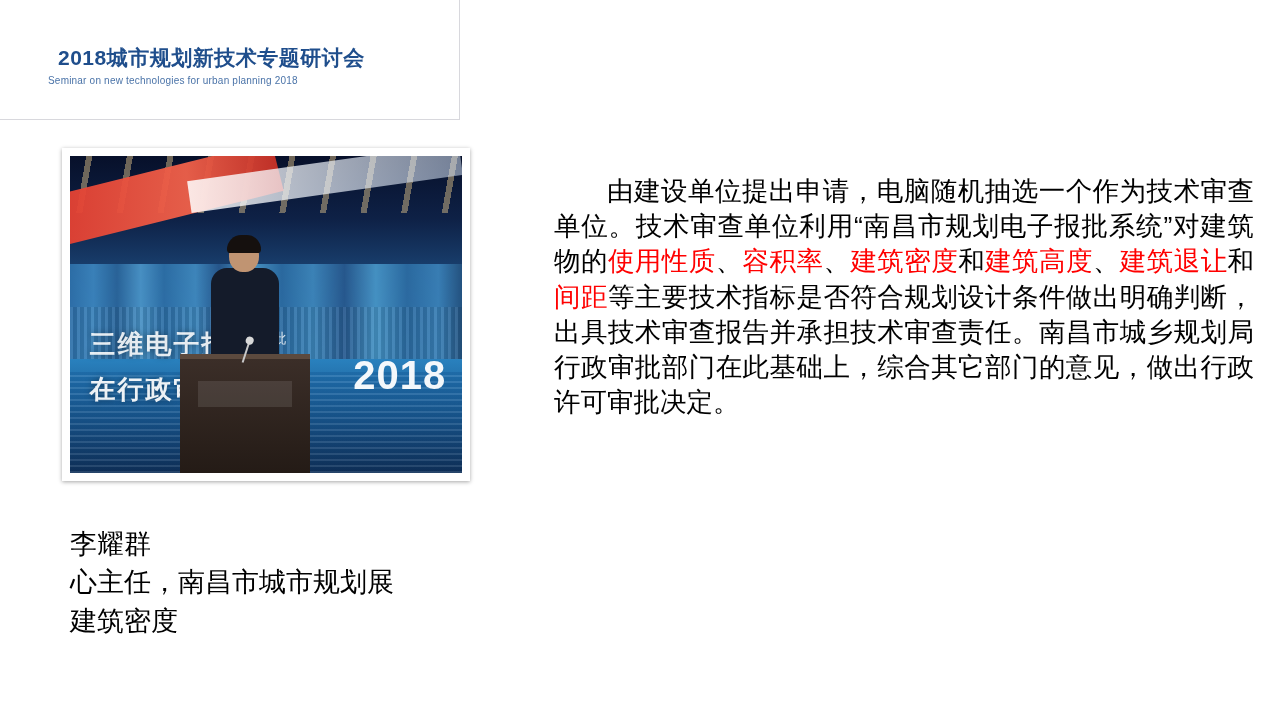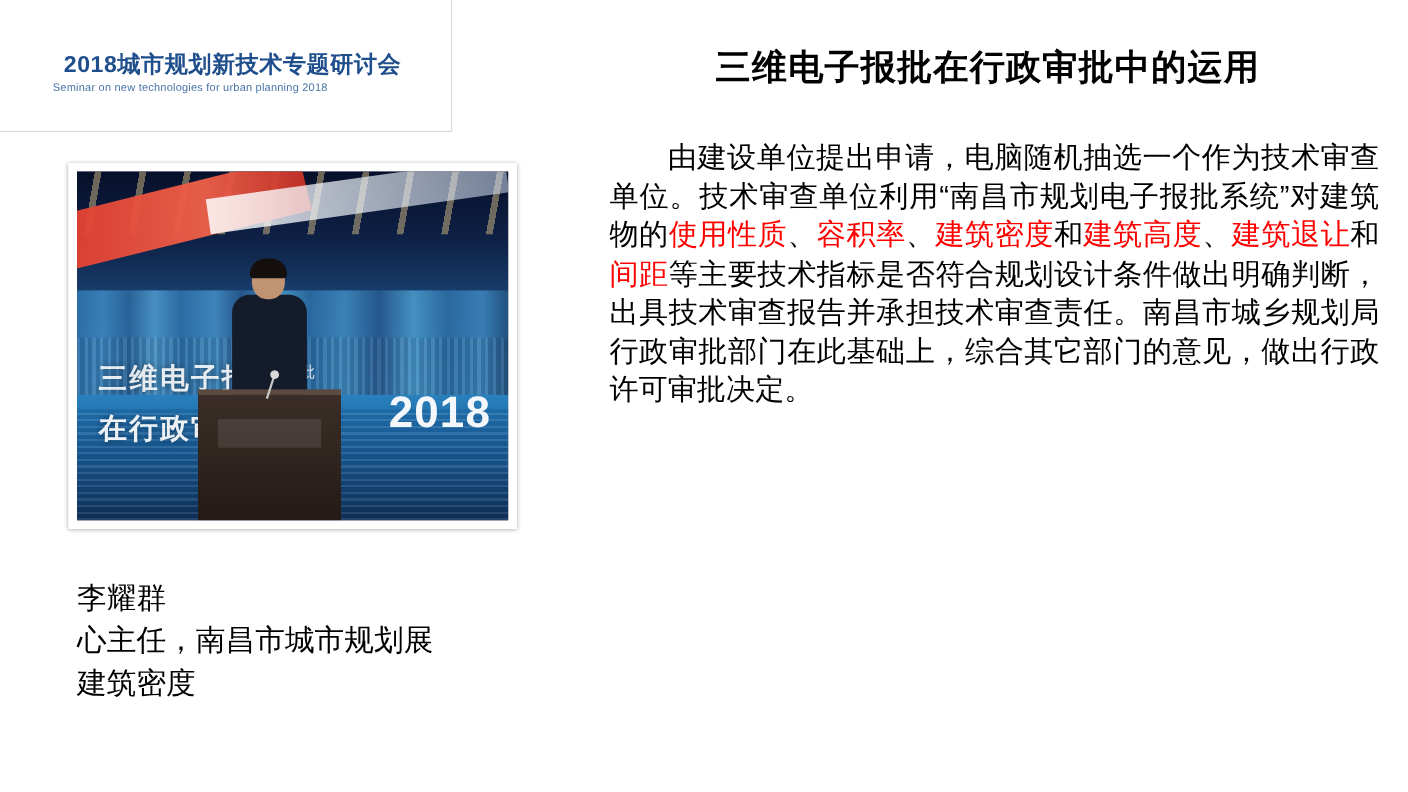--- a/index.html
+++ b/index.html
@@ -22,21 +22,21 @@
     top: 0;
     width: 540px;
     height: 720px;
   }
 
   
   .logo-block {
     position: absolute;
     left: 0;
     top: 0;
-    width: 411px;
+    width: 460px;
     height: 120px;
     border-right: 1px solid #d8d8dd;
     border-bottom: 1px solid #d8d8dd;
     box-sizing: border-box;
     background: #ffffff;
   }
   .logo-title {
     position: absolute;
     left: 58px;
     top: 44px;
@@ -302,21 +302,21 @@
     top: 126px;
     width: 700px;
     font-size: 26.5px;
     line-height: 1.33;
     color: #000000;
     text-align: justify;
   }
   .para {
     margin: 0 0 10px 0;
   }
-  .para.indent { text-indent: 2em; }
+  .para.indent { text-indent: 2em; margin-top: 48px; }
   .kw { color: #ff0000; }
   .bold { font-weight: bold; }
 </style>
 </head>
 <body>
 
 <div class="left-col">
 
   <div class="logo-block">
     <div class="logo-title">2018城市规划新技术专题研讨会</div>
@@ -352,20 +352,19 @@
   <div class="caption">
     <div>李耀群</div>
     <div>心主任，南昌市城市规划展</div>
     <div>建筑密度</div>
   </div>
 
 </div>
 
 <div class="right-col">
 
-  <div class="title">三维电子报批在行政审批中的运用</div>
 
   <div class="body-text">
 
     <p class="para indent"><span>由建设单位提出申请，电脑随机抽选一个作为技术审查单位。技术审查单位利用“南昌市规划电子报批系统”对建筑物的</span><span class="kw">使用性质</span><span>、</span><span class="kw">容积率</span><span>、</span><span class="kw">建筑密度</span><span>和</span><span class="kw">建筑高度</span><span>、</span><span class="kw">建筑退让</span><span>和</span><span class="kw">间距</span><span>等主要技术指标是否符合规划设计条件做出明确判断，出具技术审查报告并承担技术审查责任。南昌市城乡规划局行政审批部门在此基础上，综合其它部门的意见，做出行政许可审批决定。</span></p>
   </div>
 
 </div>
 
 </body></html>

